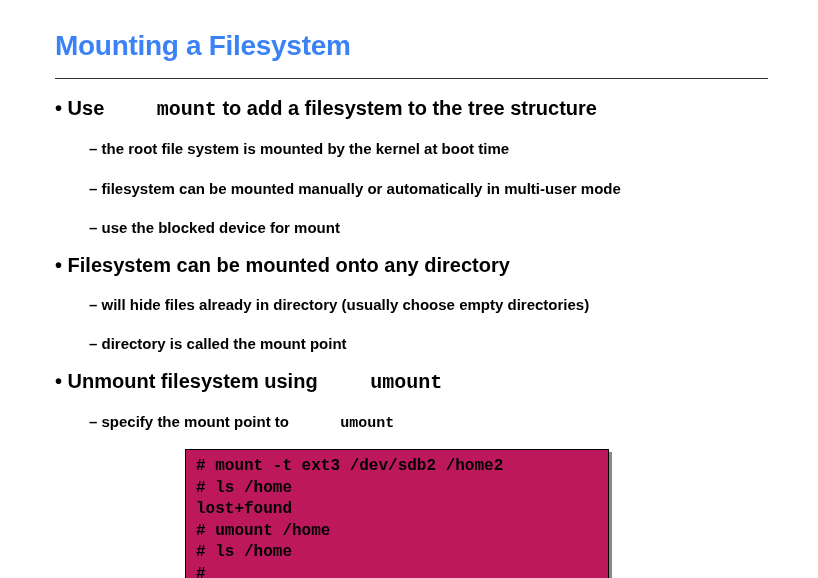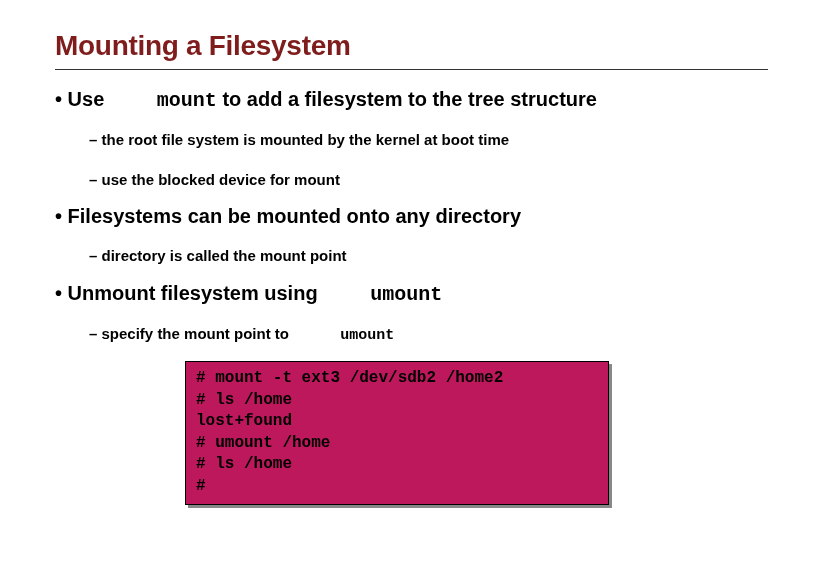--- a/index.html
+++ b/index.html
@@ -7,22 +7,22 @@
     width: 818px;
     height: 578px;
     background: #ffffff;
     font-family: Arial, Helvetica, sans-serif;
     padding: 30px 50px 30px 55px;
     color: #000;
   }
   .title {
     font-size: 28px;
     font-weight: bold;
-    color: #7f1d1d;
-    margin-bottom: 7px;
+    color: #3b82f6;
+    margin-bottom: 16px;
     letter-spacing: -0.3px;
   }
   .hr {
     border: none;
     border-top: 1.5px solid #333;
     margin-bottom: 18px;
   }
   .bullet-main {
     font-size: 20px;
     font-weight: bold;
@@ -74,27 +74,29 @@
 <body>
 
 <h1 class="title">Mounting a Filesystem</h1>
 <hr class="hr">
 
 <div class="bullet-main">
   <span>Use </span><span class="mono-inline">mount</span><span> to add a filesystem to the tree structure</span>
 </div>
 <div class="sub-list">
   <div class="sub-item">the root file system is mounted by the kernel at boot time</div>
+  <div class="sub-item">filesystem can be mounted manually or automatically in multi-user mode</div>
   <div class="sub-item">use the blocked device for mount</div>
 </div>
 
 <div class="bullet-main">
-  <span>Filesystems can be mounted onto any directory</span>
+  <span>Filesystem can be mounted onto any directory</span>
 </div>
 <div class="sub-list">
+  <div class="sub-item">will hide files already in directory (usually choose empty directories)</div>
   <div class="sub-item">directory is called the mount point</div>
 </div>
 
 <div class="bullet-main">
   <span>Unmount filesystem using </span><span class="mono-inline">umount</span>
 </div>
 <div class="sub-list">
   <div class="sub-item">
     <span>specify the mount point to </span><span class="mono-inline">umount</span>
   </div>

